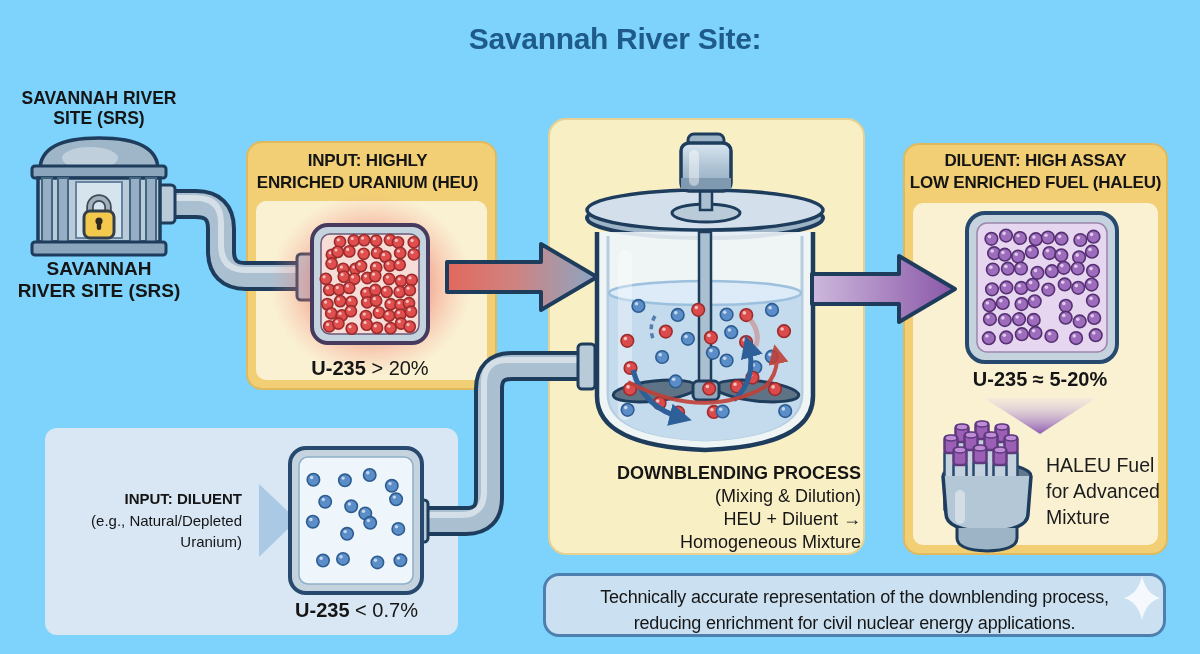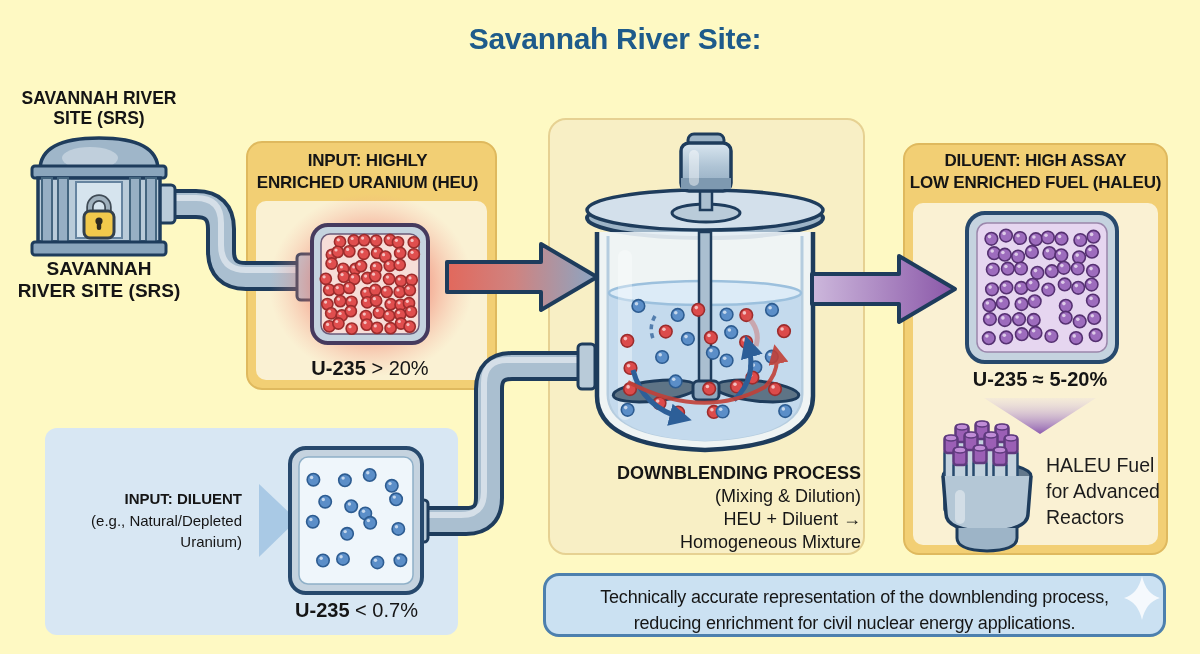--- a/index.html
+++ b/index.html
@@ -1,16 +1,16 @@
 <!DOCTYPE html>
 <html style="--title_blue: #1e5b8b; --panel_gold: #f2cf74; --panel_cream: #faf1d3; --process_panel: #f8efc5; --diluent_panel: #d8e7f3; --caption_fill: #cbe1f2; --caption_border: #4d80ae; --heu_red: #df4a4a; --diluent_blue: #5b8ec8; --haleu_purple: #9d6cbd; --steel: #b9cbd9; --outline_navy: #1e3c5c;"><head>
 <meta charset="utf-8">
 <style>
   html,body{margin:0;padding:0;background:#fbfaf6;}
-  .canvas{position:relative;width:1200px;height:654px;background:#fef9c3;overflow:hidden;
+  .canvas{position:relative;width:1200px;height:654px;background:#7dd3fc;overflow:hidden;
           font-family:"Liberation Sans",sans-serif;color:#151515;}
   .panel{position:absolute;box-sizing:border-box;}
   .panel.gold{background:var(--panel_gold);border:2px solid #dfb95e;border-radius:16px;}
   .panel.gold .panel-body{position:absolute;left:8px;right:8px;bottom:8px;top:58px;
           background:var(--panel_cream);border-radius:10px;}
   .panel.process{background:var(--process_panel);border:2px solid #e6d192;border-radius:18px;}
   .panel.diluent{background:var(--diluent_panel);border-radius:12px;}
   .caption-box{position:absolute;background:var(--caption_fill);border:3px solid var(--caption_border);
           border-radius:16px;box-sizing:border-box;}
   svg.art{position:absolute;left:0;top:0;pointer-events:none;}
@@ -576,21 +576,21 @@
     <div>DILUENT: HIGH ASSAY</div>
     <div>LOW ENRICHED FUEL (HALEU)</div>
   </div>
   <div class="txt val output-value">
     <b>U-235</b>
     <span>≈ 5-20%</span>
   </div>
   <div class="txt fuel-label">
     <div>HALEU Fuel</div>
     <div>for Advanced</div>
-    <div>Reactors</div>
+    <div>Mixture</div>
   </div>
 
   <div class="txt diluent-label">
     <div class="dh">INPUT: DILUENT</div>
     <div>(e.g., Natural/Depleted</div>
     <div>Uranium)</div>
   </div>
   <div class="txt val diluent-value">
     <b>U-235</b>
     <span>&lt; 0.7%</span>

